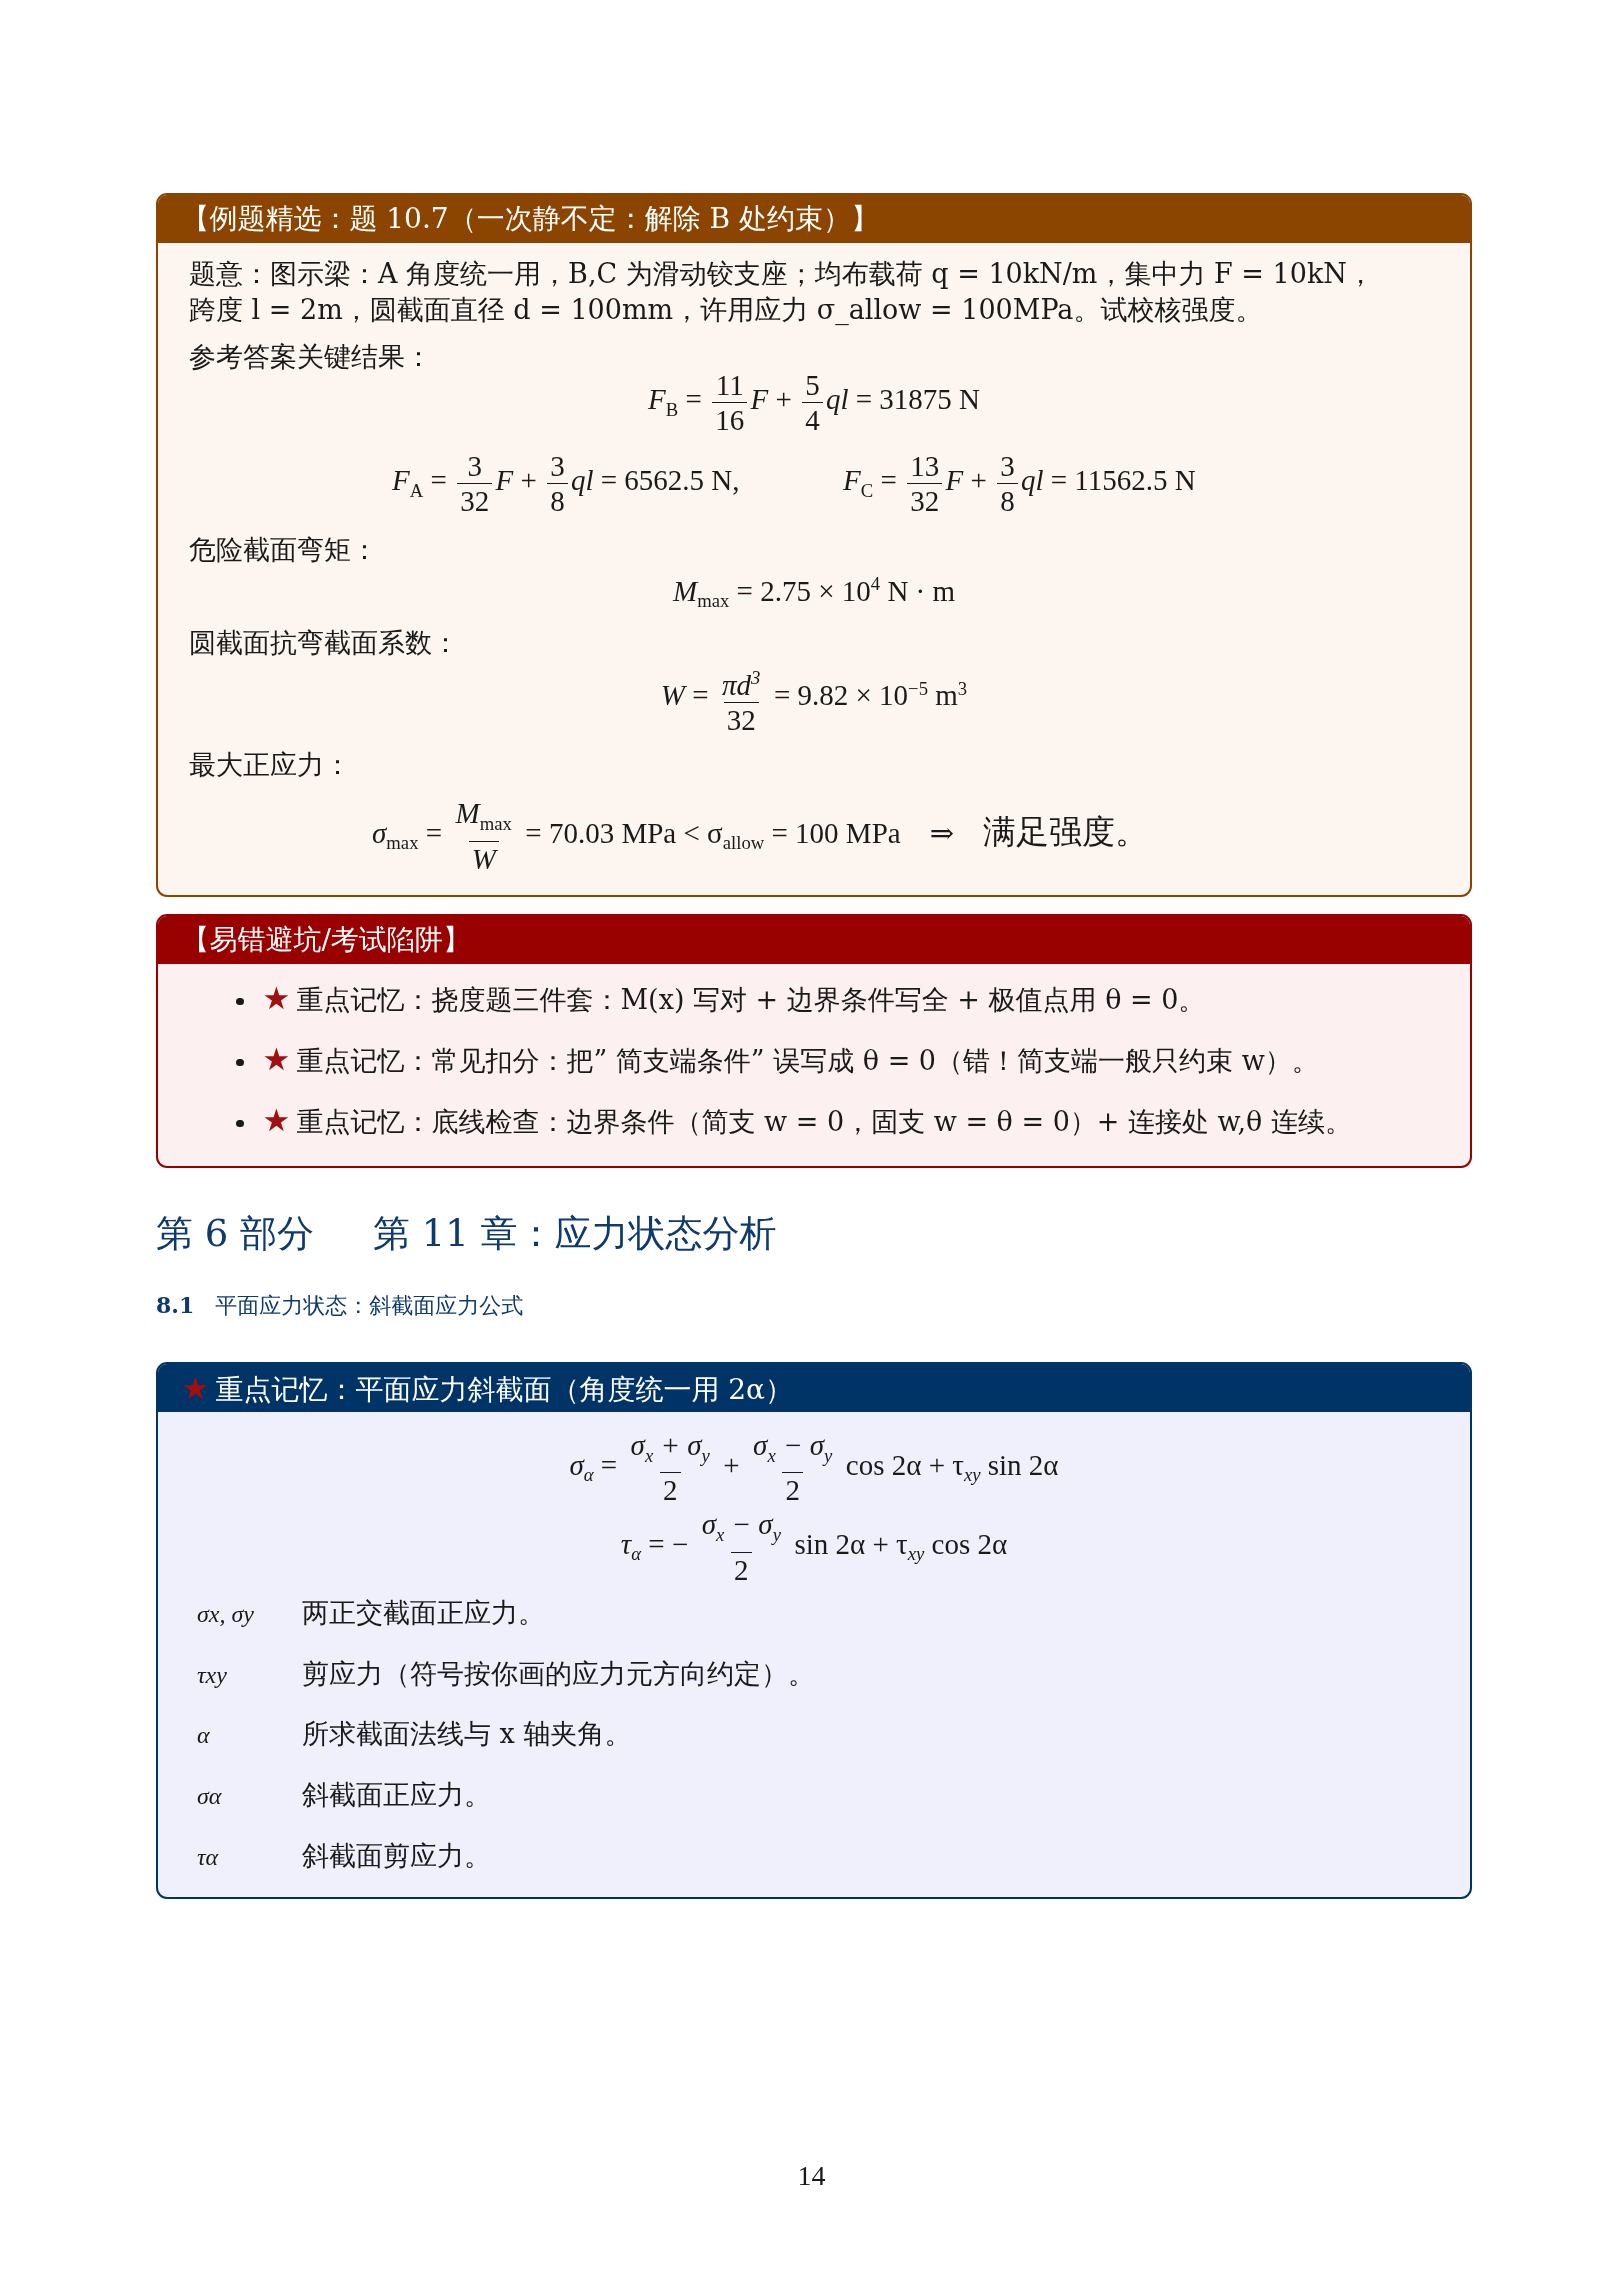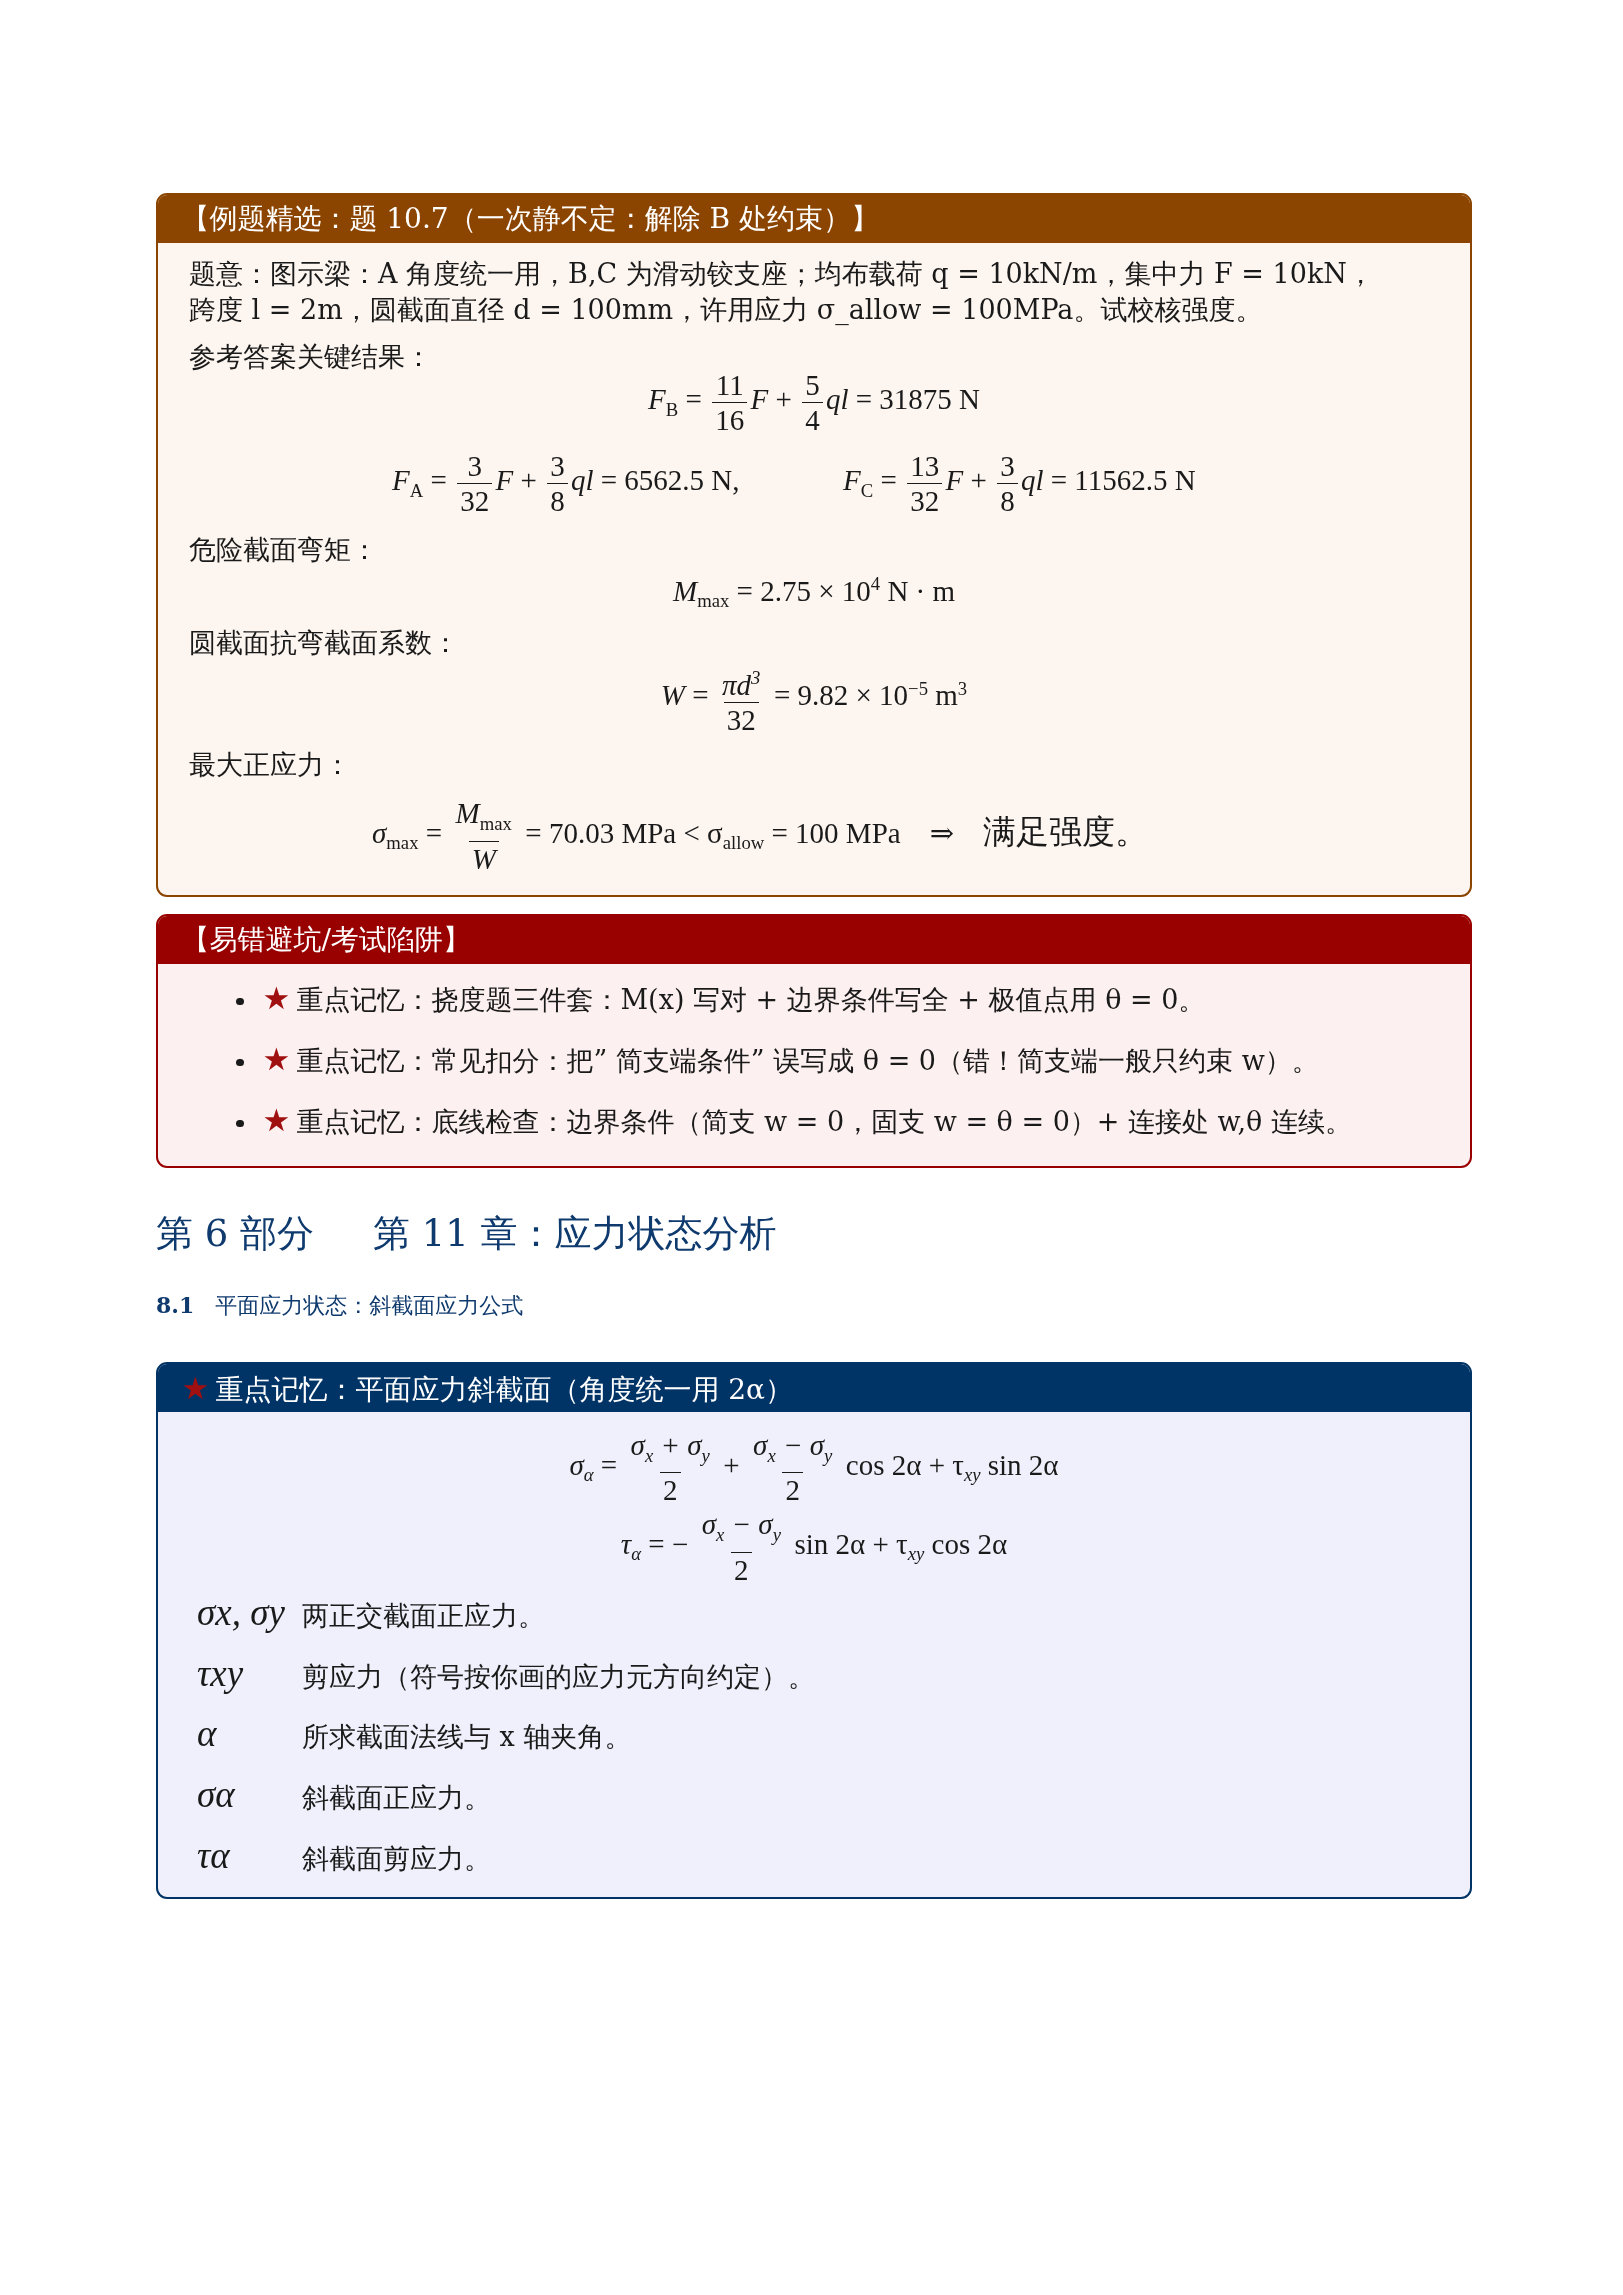--- a/index.html
+++ b/index.html
@@ -39,21 +39,21 @@
 
   .bullet-row { position: absolute; left: 78px; font-size: 27px; white-space: nowrap; line-height: 34px; }
   .dot { display: inline-block; width: 7.8px; height: 7.8px; border-radius: 50%; background: #1a1a1a; vertical-align: middle; margin-right: 18.7px; }
   .star { color: #a01010; font-size: 31px; margin-right: 6.2px; }
 
   .heading1 { position: absolute; left: 156px; top: 1209px; font-size: 37px; color: #0f3a6e; white-space: nowrap; }
   .heading2 { position: absolute; left: 156px; top: 1291px; font-size: 22px; color: #0f3a6e; white-space: nowrap; }
   .bold { font-weight: bold; }
 
   .def-row { position: absolute; left: 39px; font-size: 27px; white-space: nowrap; line-height: 34px; }
-  .def-sym { display: inline-block; width: 105px; font-family: "Liberation Serif", serif; font-style: italic; font-size: 37px; }
+  .def-sym { display: inline-block; width: 105px; font-family: "Liberation Serif", serif; font-style: italic; font-size: 24px; }
   .pageno { position: absolute; top: 2160px; left: 0; right: 0; text-align: center; font-size: 28px; font-family: "Liberation Serif", serif; }
 </style>
 </head>
 <body>
 
 <div class="page">
 
   <div id="ex" class="box">
     <div class="box-head">【例题精选：题 10.7（一次静不定：解除 B 处约束）】</div>
     <div class="box-body">
@@ -189,14 +189,15 @@
       </div>
       <div class="def-row" style="top:366px;">
         <span class="def-sym">σα</span><span>斜截面正应力。</span>
       </div>
       <div class="def-row" style="top:427px;">
         <span class="def-sym">τα</span><span>斜截面剪应力。</span>
       </div>
     </div>
   </div>
 
+  <div class="pageno">14</div>
 </div>
 
 
 </body></html>

